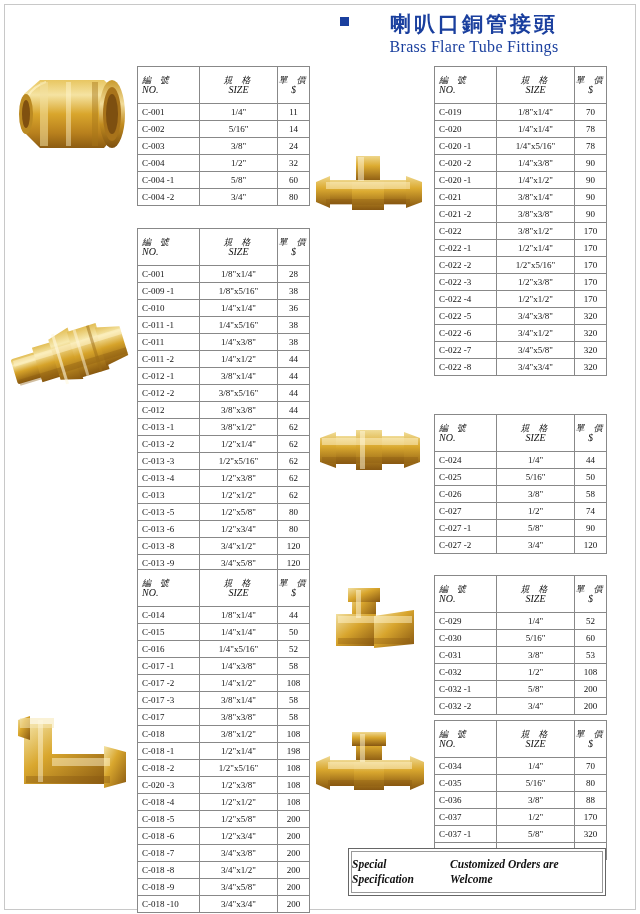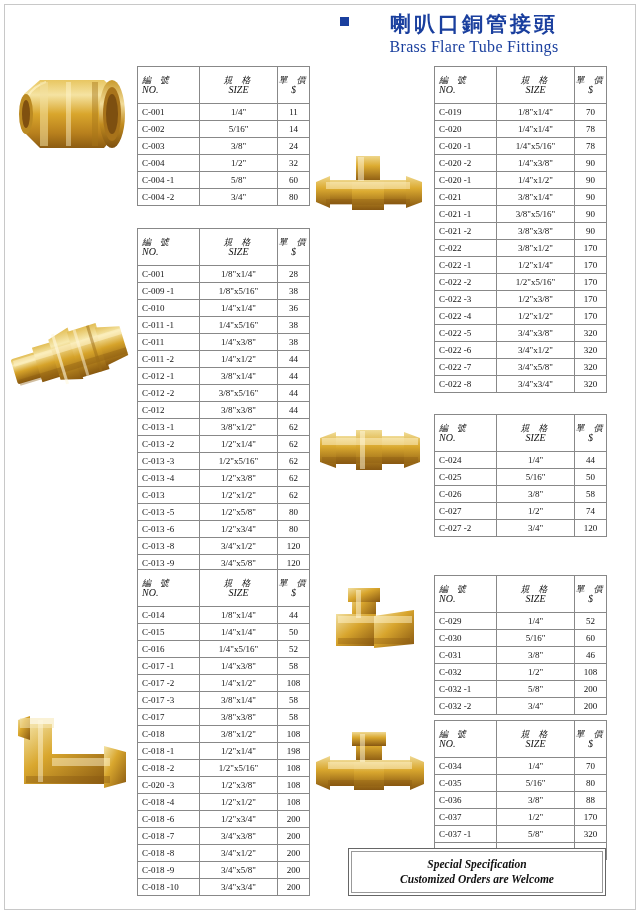--- a/index.html
+++ b/index.html
@@ -84,21 +84,21 @@
     left: 348px; top: 848px;
     width: 258px; height: 48px;
     border: 1px solid #666;
     background: #fff;
     padding: 2px;
   }
   .spec-inner {
     width: 100%; height: 100%;
     border: 1px solid #999;
     display: flex;
-    flex-direction: column;
+    flex-direction: row;
     align-items: center;
     justify-content: center;
     font-family: "Liberation Serif", serif;
     font-style: italic;
     font-weight: bold;
     font-size: 11.5px;
     color: #111;
     line-height: 15px;
   }
   
@@ -515,20 +515,25 @@
         <td class="c-no">C-020 -3</td>
         <td class="c-size">1/2"x3/8"</td>
         <td class="c-price">108</td>
       </tr>
       <tr>
         <td class="c-no">C-018 -4</td>
         <td class="c-size">1/2"x1/2"</td>
         <td class="c-price">108</td>
       </tr>
       <tr>
+        <td class="c-no">C-018 -5</td>
+        <td class="c-size">1/2"x5/8"</td>
+        <td class="c-price">200</td>
+      </tr>
+      <tr>
         <td class="c-no">C-018 -6</td>
         <td class="c-size">1/2"x3/4"</td>
         <td class="c-price">200</td>
       </tr>
       <tr>
         <td class="c-no">C-018 -7</td>
         <td class="c-size">3/4"x3/8"</td>
         <td class="c-price">200</td>
       </tr>
       <tr>
@@ -590,25 +595,20 @@
         <td class="c-no">C-020 -1</td>
         <td class="c-size">1/4"x1/2"</td>
         <td class="c-price">90</td>
       </tr>
       <tr>
         <td class="c-no">C-021</td>
         <td class="c-size">3/8"x1/4"</td>
         <td class="c-price">90</td>
       </tr>
       <tr>
-        <td class="c-no">C-021 -1</td>
-        <td class="c-size">3/8"x5/16"</td>
-        <td class="c-price">90</td>
-      </tr>
-      <tr>
         <td class="c-no">C-021 -2</td>
         <td class="c-size">3/8"x3/8"</td>
         <td class="c-price">90</td>
       </tr>
       <tr>
         <td class="c-no">C-022</td>
         <td class="c-size">3/8"x1/2"</td>
         <td class="c-price">170</td>
       </tr>
       <tr>
@@ -685,20 +685,25 @@
         <td class="c-no">C-026</td>
         <td class="c-size">3/8"</td>
         <td class="c-price">58</td>
       </tr>
       <tr>
         <td class="c-no">C-027</td>
         <td class="c-size">1/2"</td>
         <td class="c-price">74</td>
       </tr>
       <tr>
+        <td class="c-no">C-027 -1</td>
+        <td class="c-size">5/8"</td>
+        <td class="c-price">90</td>
+      </tr>
+      <tr>
         <td class="c-no">C-027 -2</td>
         <td class="c-size">3/4"</td>
         <td class="c-price">120</td>
       </tr>
     </tbody>
   </table>
 <table class="tbl" id="t6">
     <thead>
       <tr>
         <td class="c-no">
@@ -722,21 +727,21 @@
         <td class="c-price">52</td>
       </tr>
       <tr>
         <td class="c-no">C-030</td>
         <td class="c-size">5/16"</td>
         <td class="c-price">60</td>
       </tr>
       <tr>
         <td class="c-no">C-031</td>
         <td class="c-size">3/8"</td>
-        <td class="c-price">46</td>
+        <td class="c-price">53</td>
       </tr>
       <tr>
         <td class="c-no">C-032</td>
         <td class="c-size">1/2"</td>
         <td class="c-price">108</td>
       </tr>
       <tr>
         <td class="c-no">C-032 -1</td>
         <td class="c-size">5/8"</td>
         <td class="c-price">200</td>

